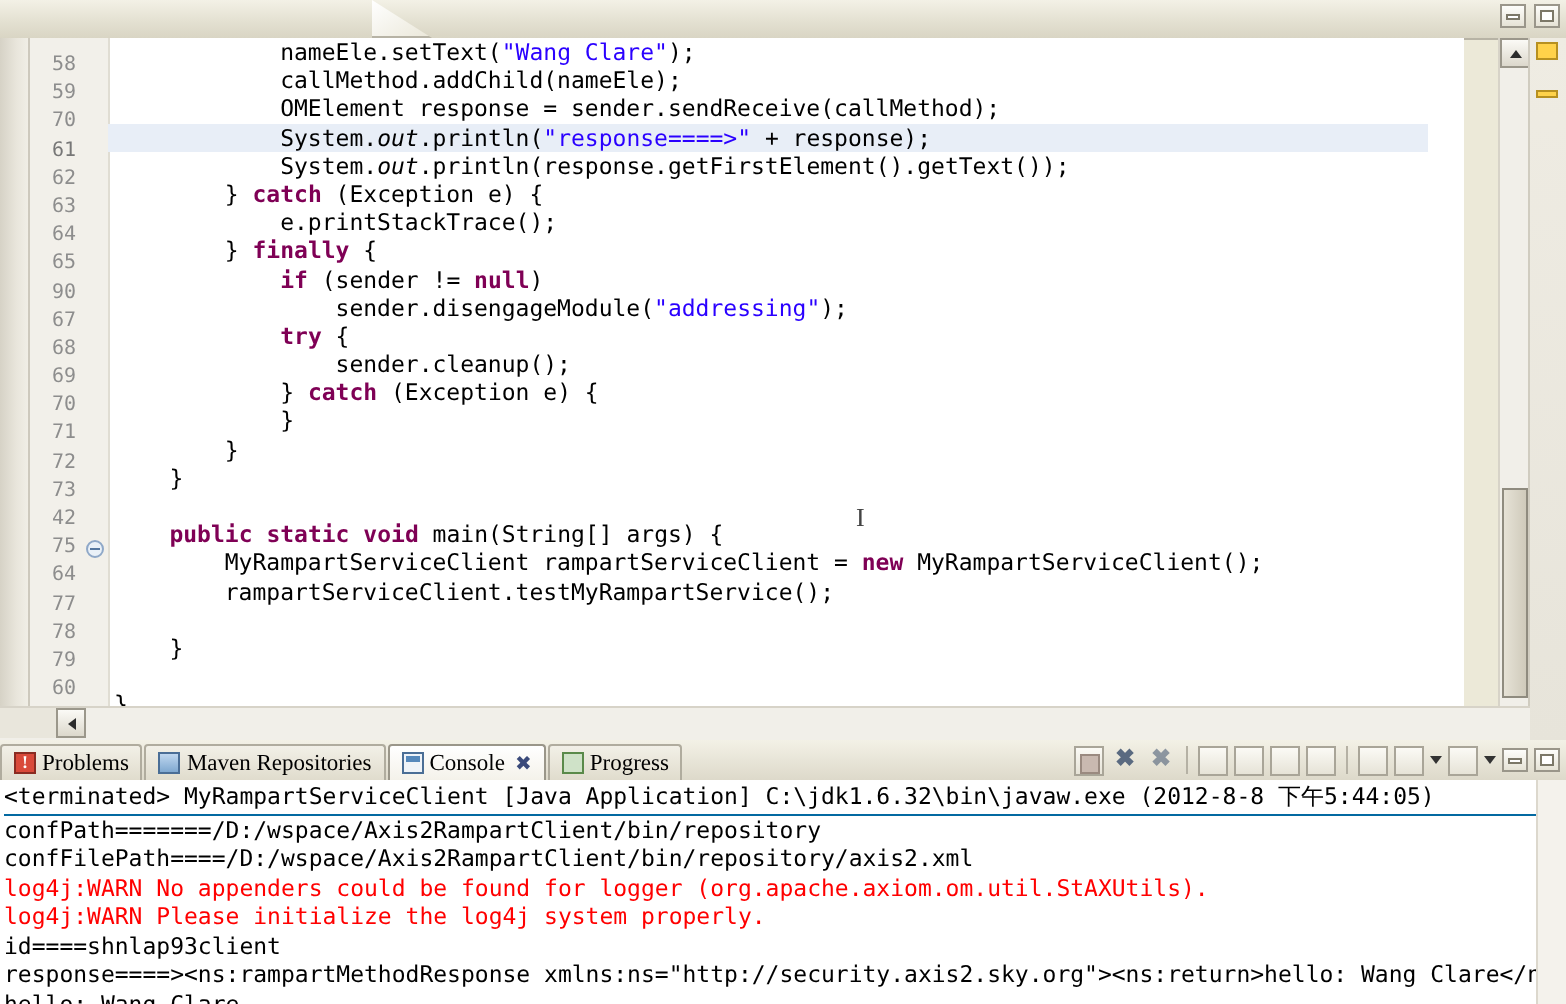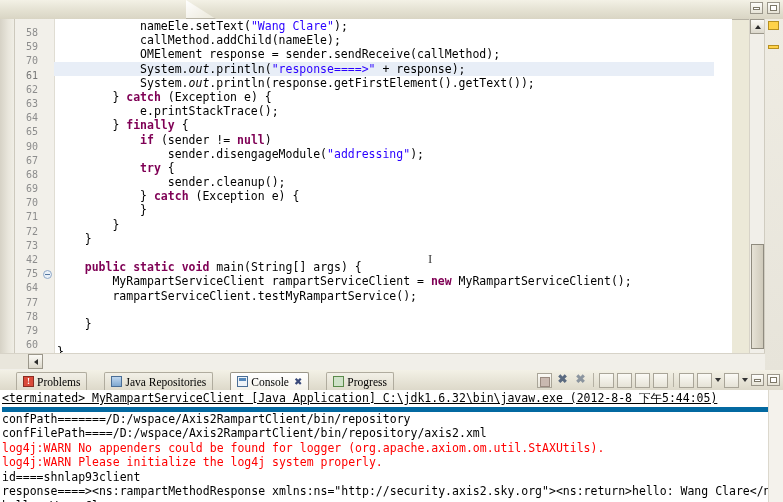--- a/index.html
+++ b/index.html
@@ -197,21 +197,21 @@
     border-bottom:1px solid #b7b3a5;
     display:flex; align-items:flex-end;
   }
   .ctab {
     height:18px; display:flex; align-items:center; gap:3px;
     padding:0 6px; box-sizing:border-box;
     font-family:"Liberation Serif",serif; font-size:11.5px;
     border:1px solid #b0ac9e; border-bottom:none;
     background:linear-gradient(to bottom,#f2f0e7,#e0dccd);
     margin-right:1px; white-space:nowrap;
-    border-top-left-radius:2px; border-top-right-radius:2px;margin-left:16px;
+    border-top-left-radius:2px; border-top-right-radius:2px;
   }
   .ctab.active {
     background:linear-gradient(to bottom,#ffffff,#f4f2ea);
     border-color:#9a9689;
     justify-content:center;
   }
   .ctab .x { color:#3a4a7a; font-size:10px; margin-left:2px; }
   .ico { width:11px;height:11px; flex:0 0 auto; position:relative; }
   .ico.problems { background:#d94a3a; border:1px solid #8a2c22; box-sizing:border-box;}
   .ico.problems::after{content:"!";position:absolute;left:0;right:0;top:-2px;text-align:center;
@@ -241,21 +241,21 @@
   .glyph-stop { width:8px;height:8px;background:#c9b9b0;border:1px solid #9a8a80;margin:3px auto; }
 
   .console-out {
     position:absolute; left:0; top:20px; width:783px; height:112px;
     background:#ffffff; overflow:hidden;
     font-family:"DejaVu Sans Mono", monospace; font-size:11.5px;
     line-height:14.5px; color:#000; white-space:pre;
     padding:1px 0 0 2px; box-sizing:border-box;
   }
   .cline { height:14.5px; }
-  .cline.sys { color:#000; border-bottom:5px solid #0369a1; padding-bottom:1px;text-decoration:underline; }
+  .cline.sys { color:#000; border-bottom:1px solid #0369a1; padding-bottom:1px; }
   .cline.err { color:#ff0000; }
   .cvscroll {
     position:absolute; right:0; top:20px; width:14px; height:112px;
     background:#f4f2ec; border-left:1px solid #dcd8cd;
   }
 </style>
 </head>
 <body>
 
 <div id="app">
@@ -330,21 +330,21 @@
   </div>
 
   <div class="console-part">
     <div class="console-tabbar" id="consoleTabs">
         <div class="ctab">
           <span class="ico problems"></span>
           <span>Problems</span>
         </div>
         <div class="ctab">
           <span class="ico maven"></span>
-          <span>Java Repositories</span>
+          <span>Maven Repositories</span>
         </div>
         <div class="ctab active">
           <span class="ico console"></span>
           <span>Console</span>
           <span class="x">✖</span>
         </div>
         <div class="ctab">
           <span class="ico progress"></span>
           <span>Progress</span>
         </div>

